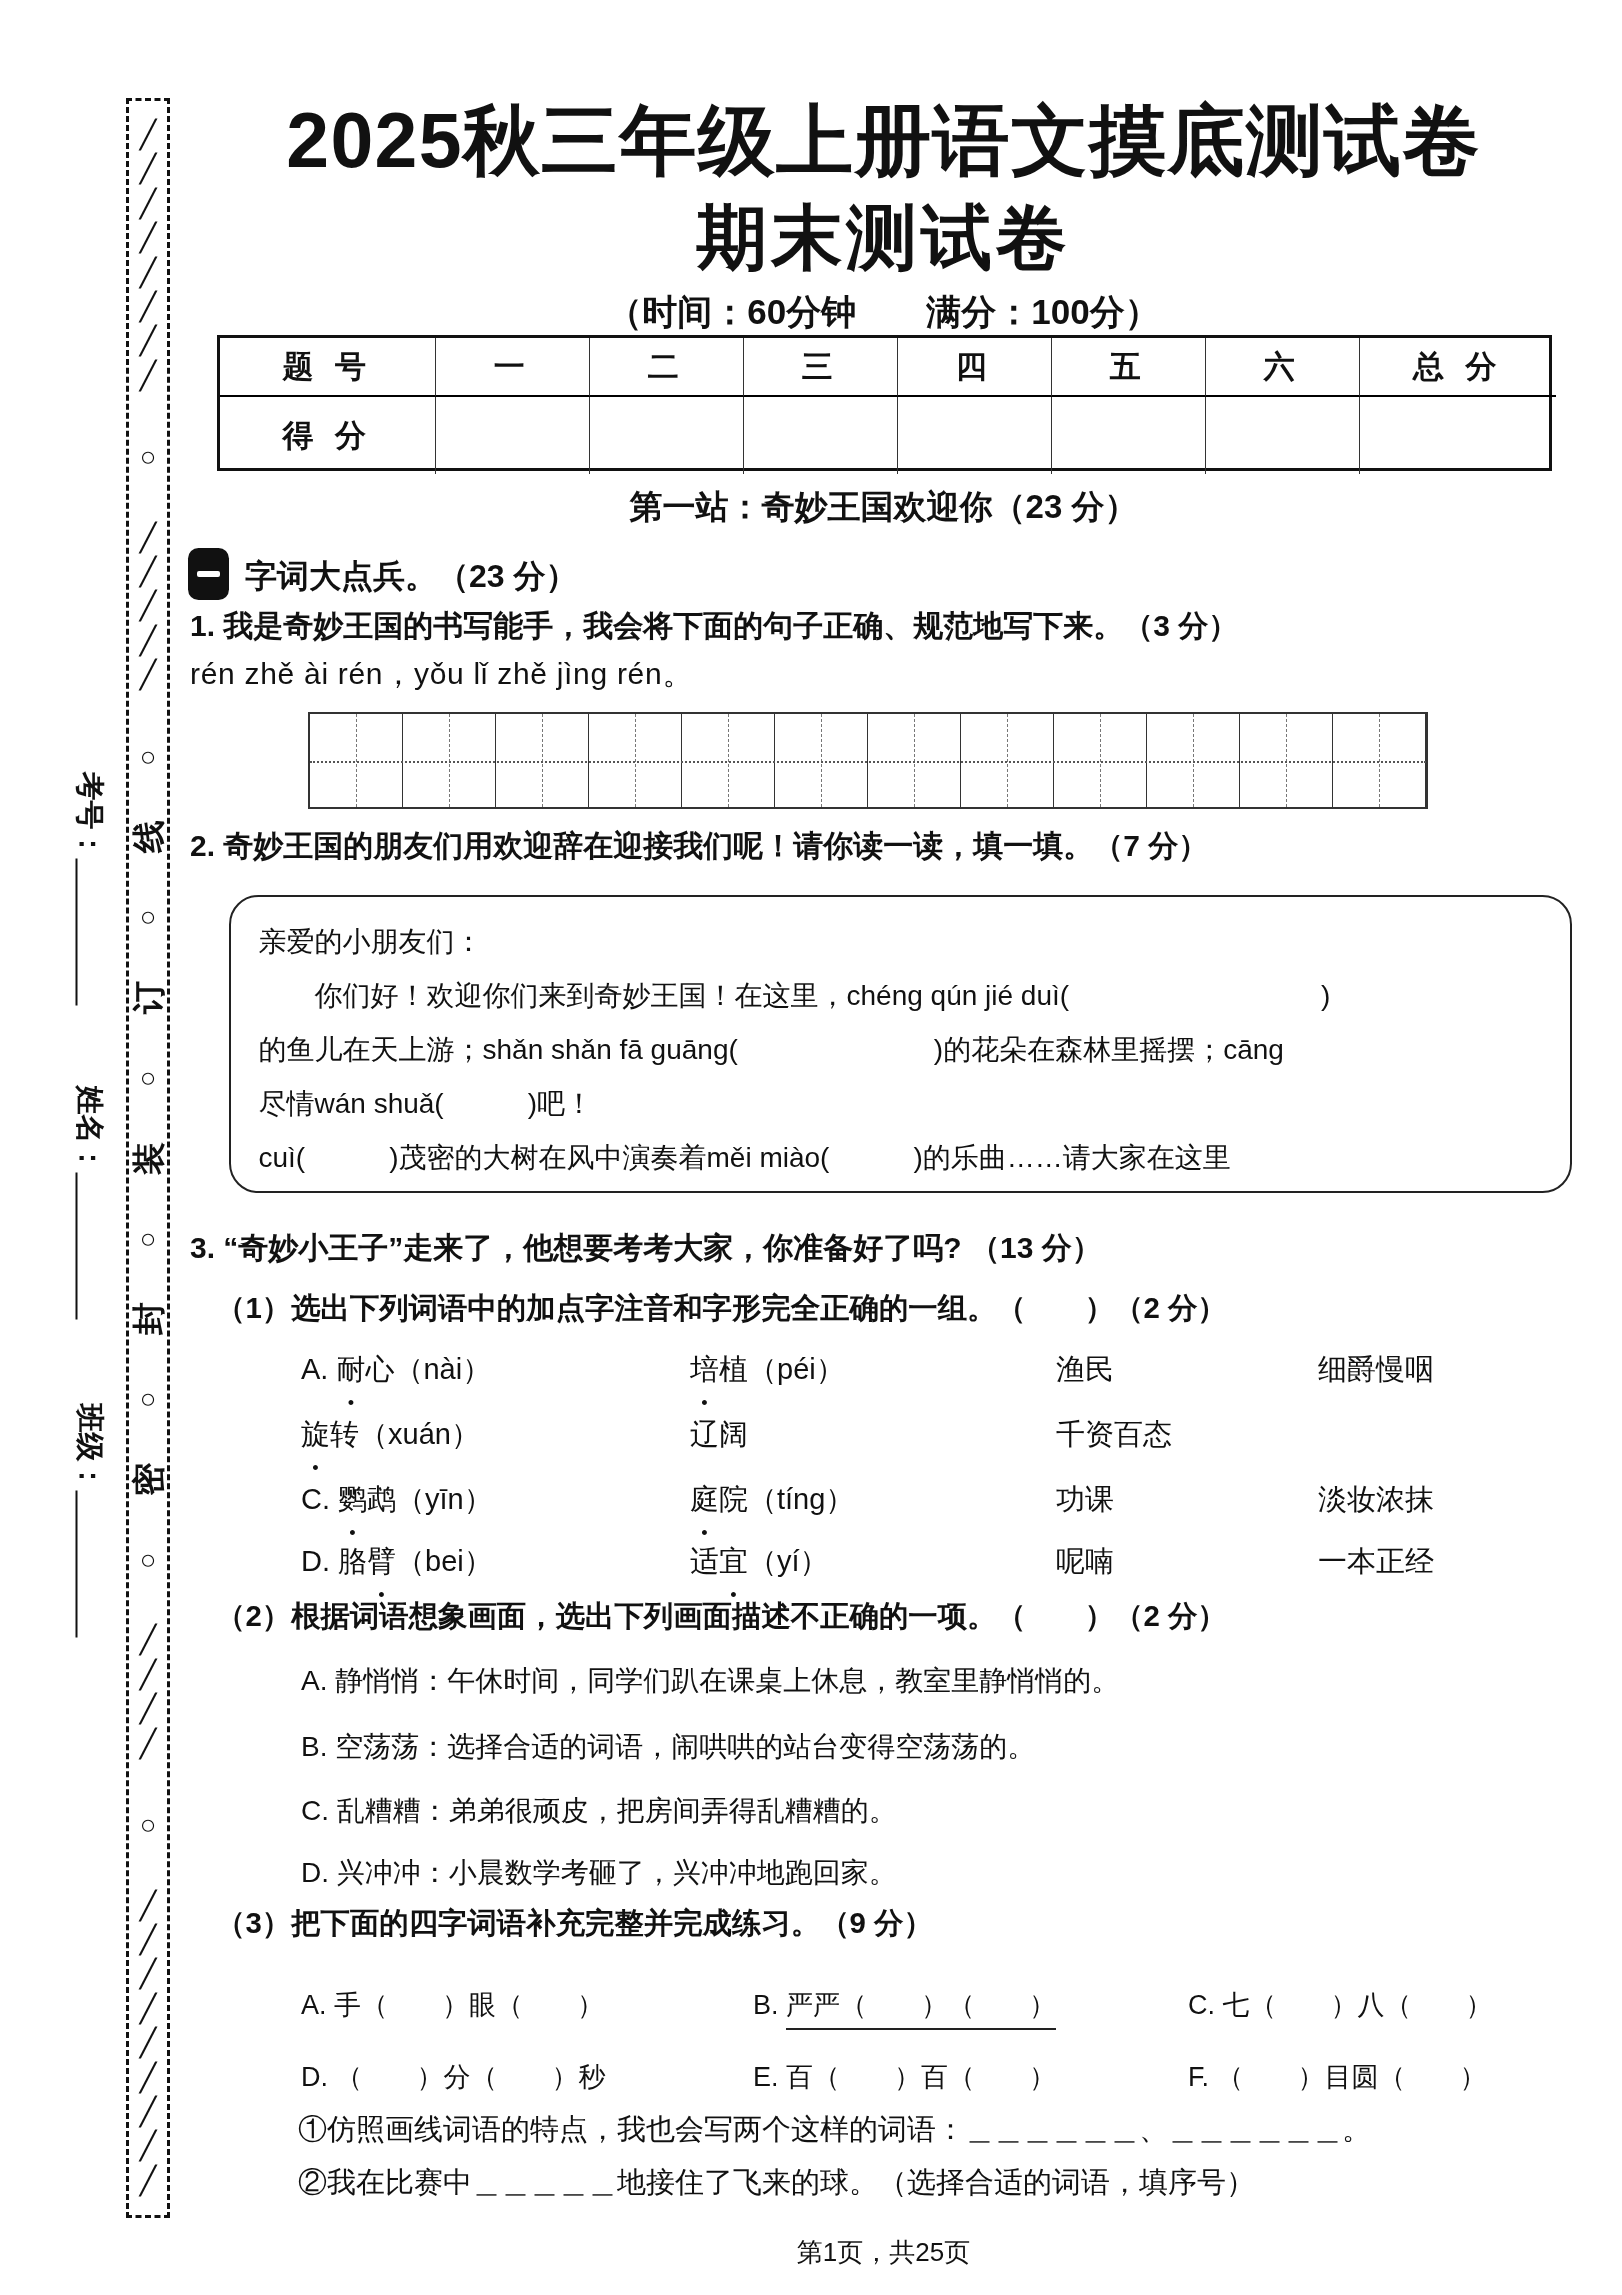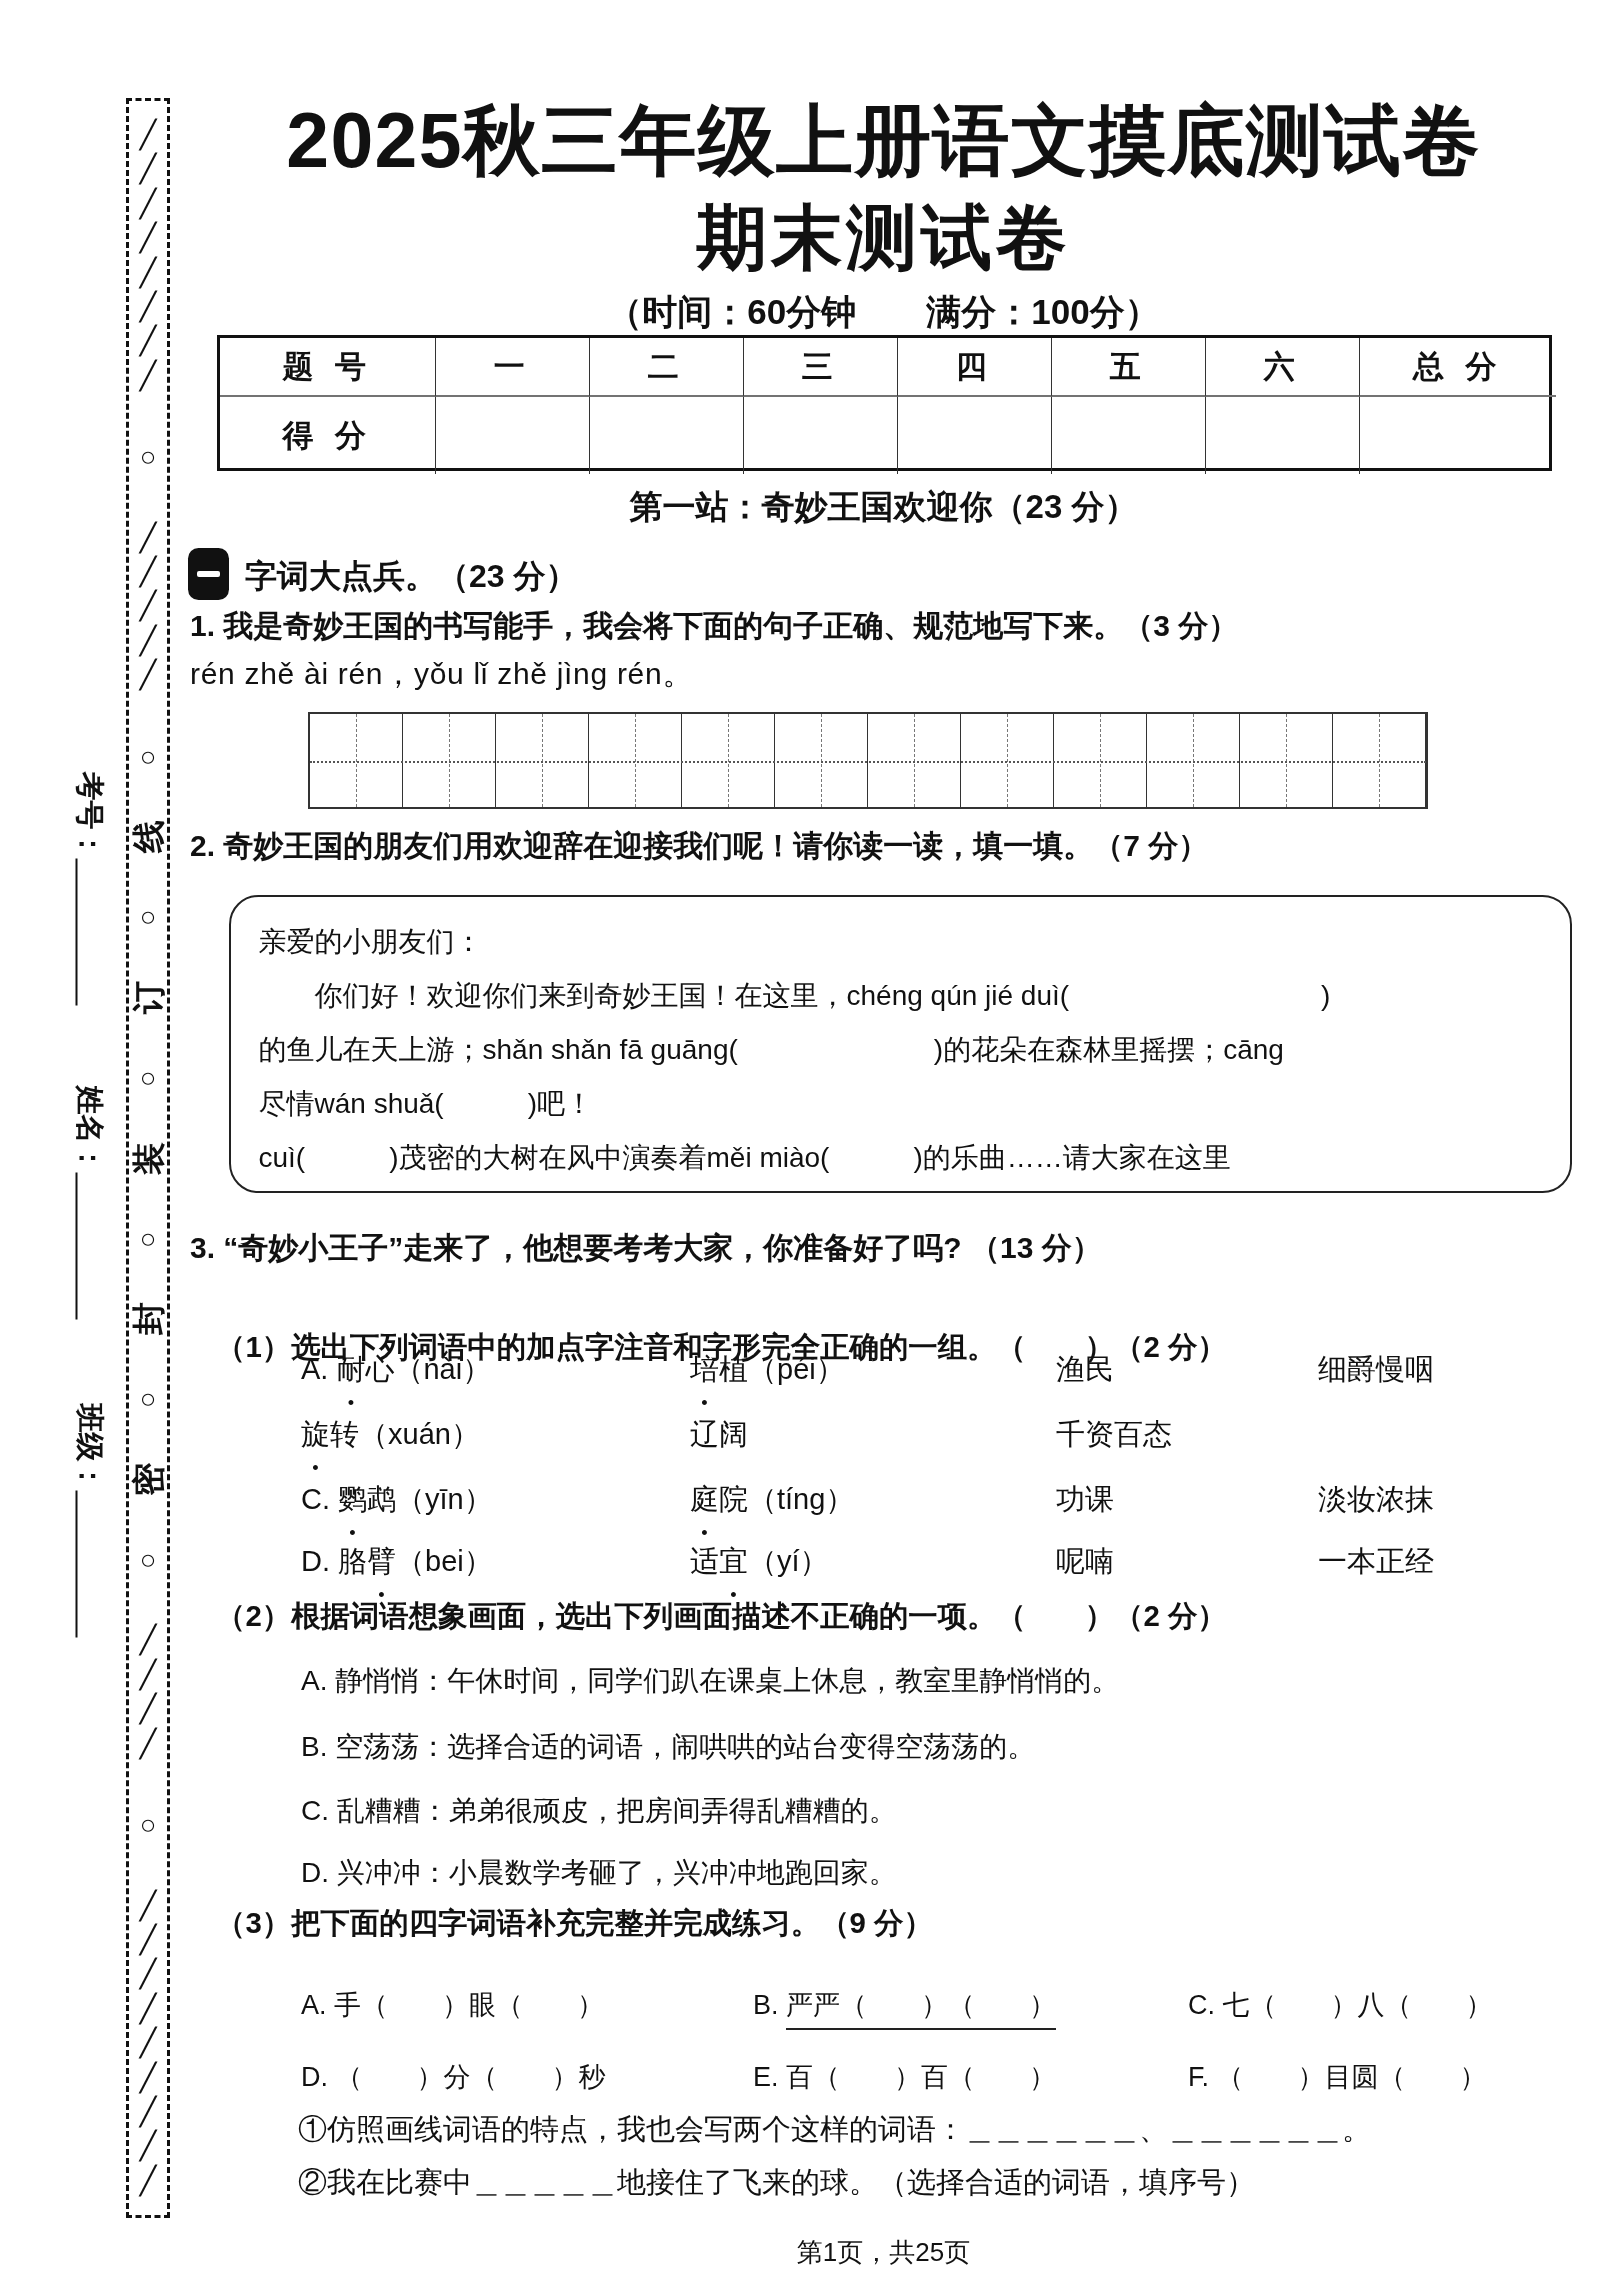--- a/index.html
+++ b/index.html
@@ -36,21 +36,21 @@
   .meta   { left:190px; top:289px; width:1387px; text-align:center; font-size:35px; font-weight:700; }
 
   
   .score-table {
     left:217px; top:335px; width:1335px; height:136px;
     display:grid; grid-template-columns:216px repeat(6,154px) 196px;
     grid-template-rows:59px 77px;
     border:3.9px solid #111; font-size:31px; font-weight:700;
   }
   .score-table .cell {
-    border-right:1.3px solid #333; border-bottom:2px solid #737373;
+    border-right:1.3px solid #333; border-bottom:2px solid #000000;
     display:flex; align-items:center; justify-content:center;
     letter-spacing:6.5px;
   }
   .score-table .cell:nth-child(8n) { border-right:none; }
   .score-table .cell.r2 { border-bottom:none; }
 
   
   .station { left:190px; top:473px; width:1387px; text-align:center; font-size:33px; font-weight:900;margin-top:12px; }
   .badge {
     left:188px; top:548px; width:41px; height:52px; background:#111; border-radius:10.5px;
@@ -185,21 +185,21 @@
 <div class="abs letter-box">
   <div class="ln">亲爱的小朋友们：</div>
   <div class="ln">　　你们好！欢迎你们来到奇妙王国！在这里，chéng qún jié duì(　　　　　　　　　)</div>
   <div class="ln">的鱼儿在天上游；shǎn shǎn fā guāng(　　　　　　　)的花朵在森林里摇摆；cāng</div>
   <div class="ln">尽情wán shuǎ(　　　)吧！</div>
   <div class="ln">cuì(　　　)茂密的大树在风中演奏着měi miào(　　　)的乐曲……请大家在这里</div>
 </div>
 
 <div class="abs stem" style="left:190px; top:1228px;">3. “奇妙小王子”走来了，他想要考考大家，你准备好了吗? （13 分）</div>
 
-<div class="abs stem2" style="left:216px; top:1289px;margin-top:39px;">（1）选出下列词语中的加点字注音和字形完全正确的一组。（　　）（2 分）</div>
+<div class="abs stem2" style="left:216px; top:1289px;">（1）选出下列词语中的加点字注音和字形完全正确的一组。（　　）（2 分）</div>
 
 <div class="abs optrow" style="top:1350px;">
   <span><span>A.</span> <span></span><span class="dchar">耐</span><span>心（nài）</span></span>
   <span><span></span><span class="dchar">培</span><span>植（péi）</span></span>
   <span>渔民</span>
   <span>细爵慢咽</span>
 </div>
 <div class="abs optrow" style="top:1415px;">
   <span><span></span><span class="dchar">旋</span><span>转（xuán）</span></span>
   <span>辽阔</span>

